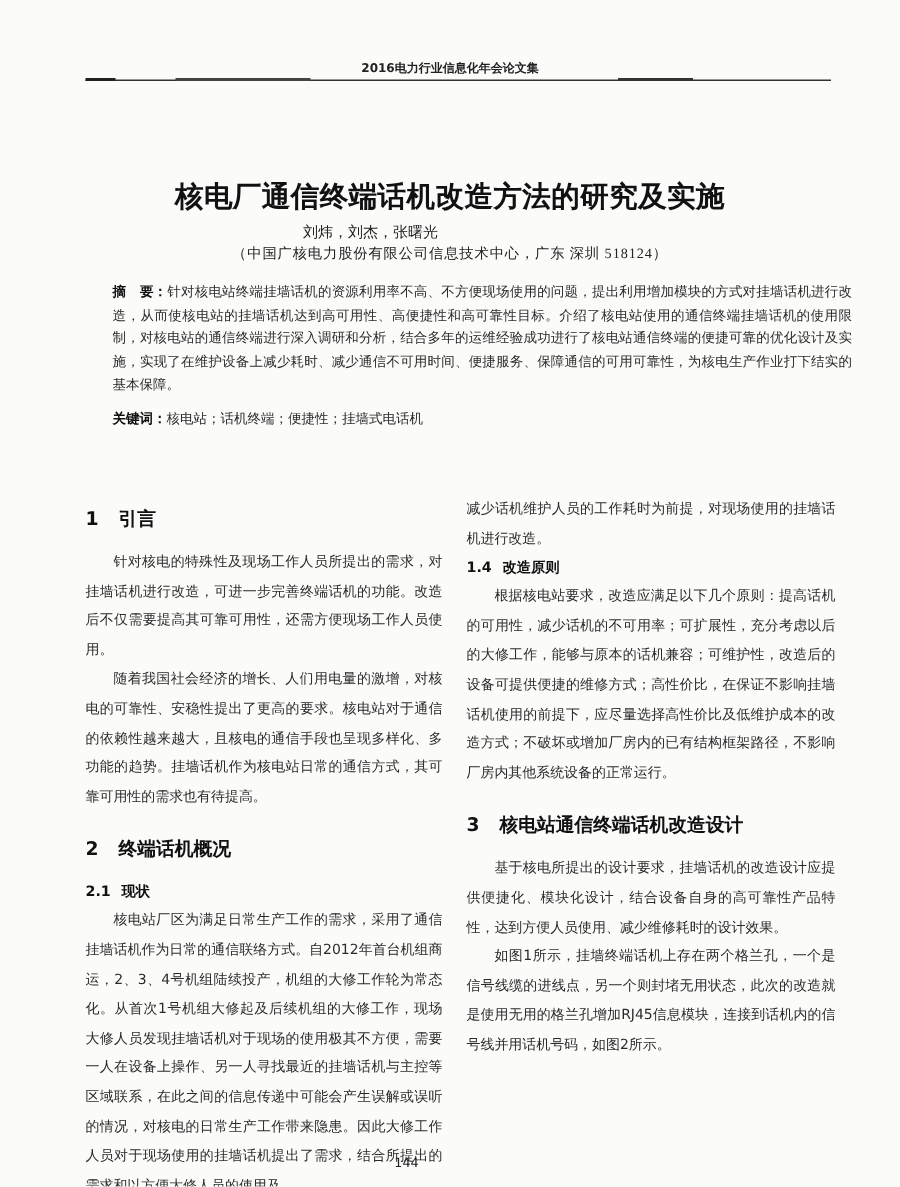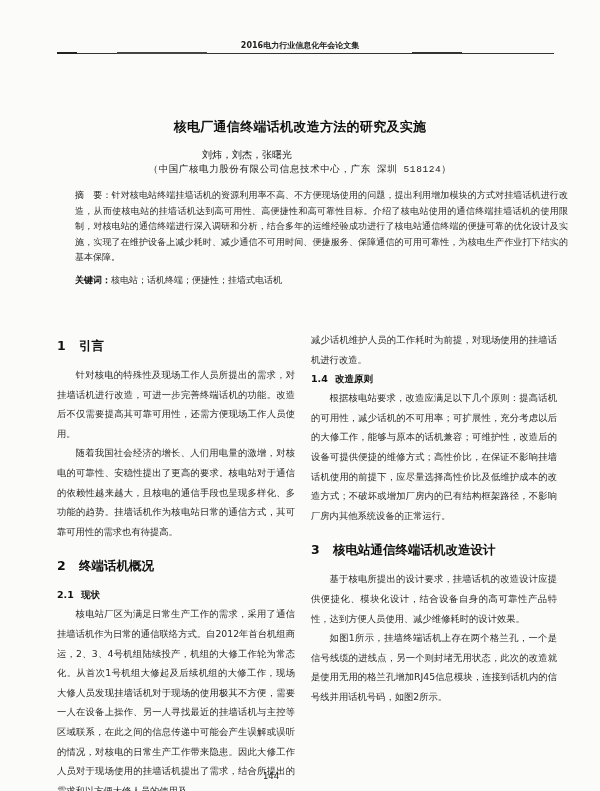--- a/index.html
+++ b/index.html
@@ -14,36 +14,36 @@
     }
     .head-rule {
       position: absolute; top: 53px; left: 57px; width: 497px; height: 0;
       border-top: 1px solid #333;
     }
     .head-rule .thick1 { position: absolute; top: -2px; left: 0; width: 20px; height: 2px; background:#222; }
     .head-rule .thick2 { position: absolute; top: -2px; left: 60px; width: 90px; height: 2px; background:#444; }
     .head-rule .thick3 { position: absolute; top: -2px; left: 355px; width: 50px; height: 2px; background:#333; }
     .title {
       position: absolute; top: 118px; left: 0; width: 600px; text-align: center;
-      font-size: 13px; font-weight: bold; letter-spacing: 0.3px; color: #111;
+      font-size: 19px; font-weight: bold; letter-spacing: 0.3px; color: #111;
     }
     .authors {
       position: absolute; top: 148px; left: 0; width: 494px; text-align: center;
       font-size: 10px; color: #222;
     }
     .affiliation {
       position: absolute; top: 163px; left: 0; width: 600px; text-align: center;
       font-size: 9.5px; color: #222; letter-spacing: 0.6px;
-      font-family: Liberation Mono, monospace;
+      font-family: Liberation Serif, serif;
     }
     .abstract {
       position: absolute; top: 188px; left: 75px; width: 493px;
       font-size: 9px; line-height: 15.6px; color: #2a2a2a; text-align: justify;
     }
-    .abstract .lbl { font-weight: normal; color: #111; }
+    .abstract .lbl { font-weight: bold; color: #111; }
     .keywords {
       position: absolute; top: 273px; left: 75px; width: 493px;
       font-size: 9px; line-height: 14px; color: #2a2a2a;
     }
     .keywords .lbl { font-weight: bold; color: #111; }
     .col {
       position: absolute; top: 335px; width: 238px;
       font-size: 9.3px; line-height: 19.6px; color: #2a2a2a;
     }
     .col.left { left: 57px; }

